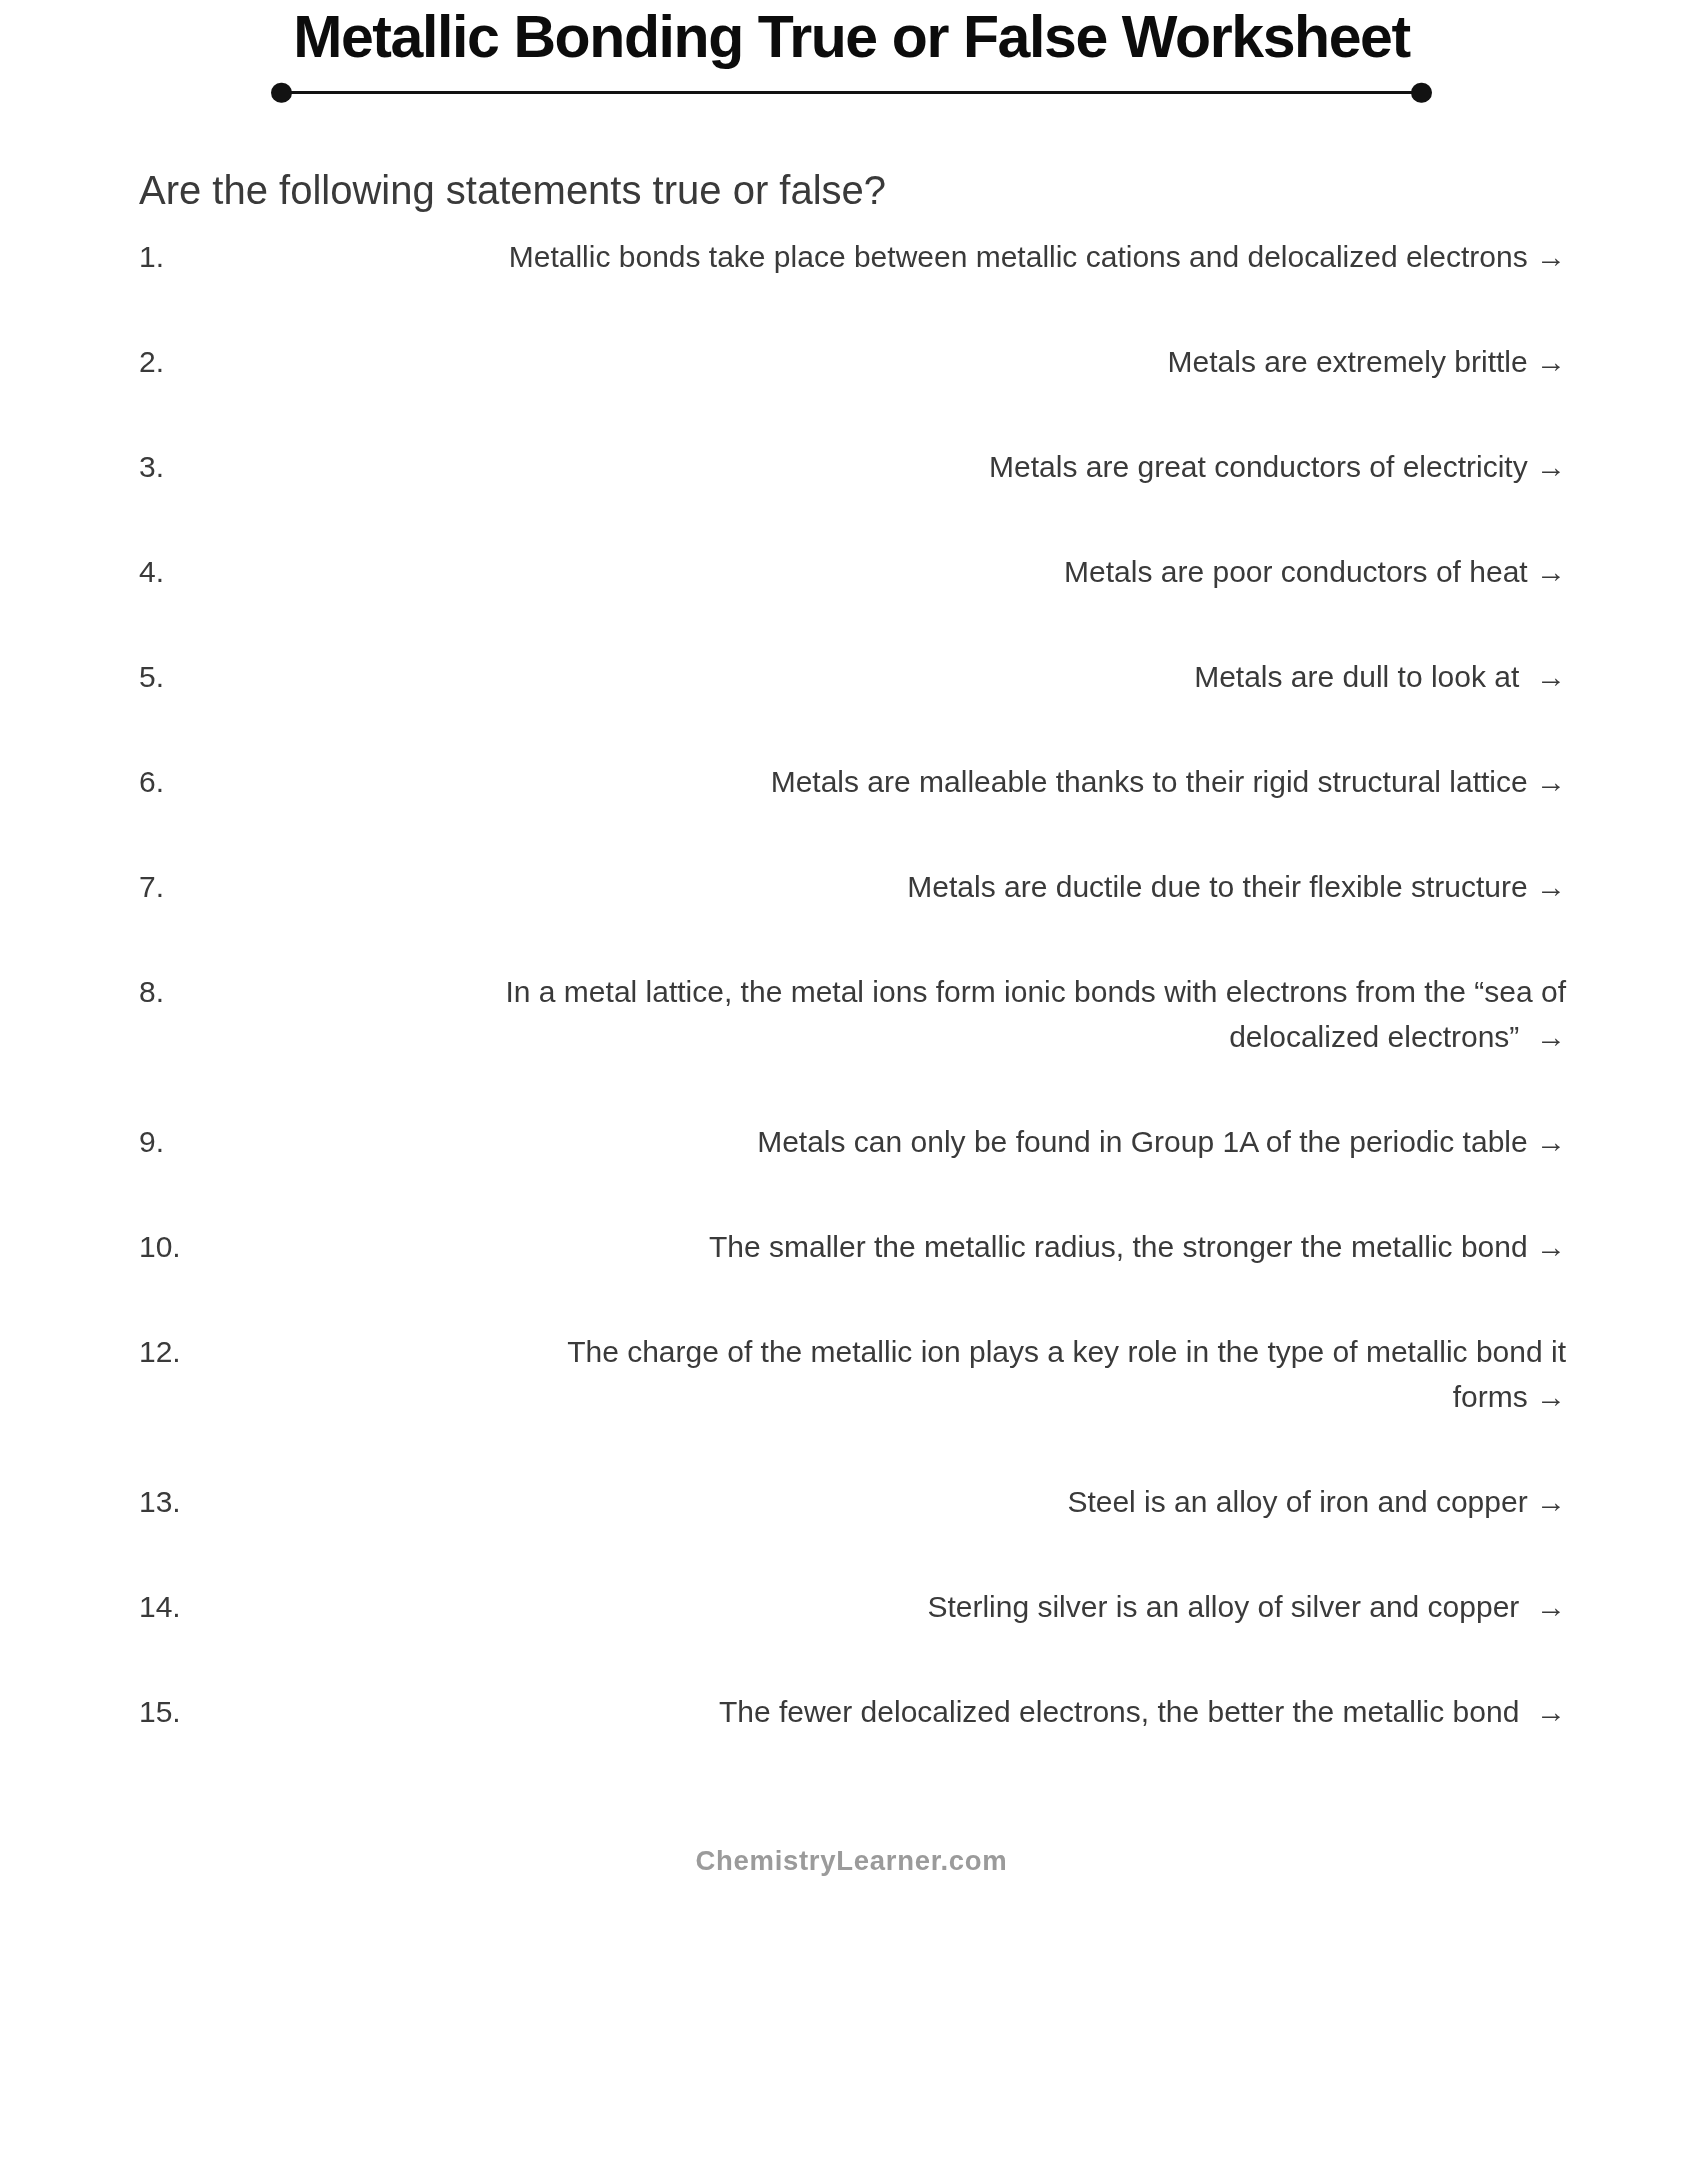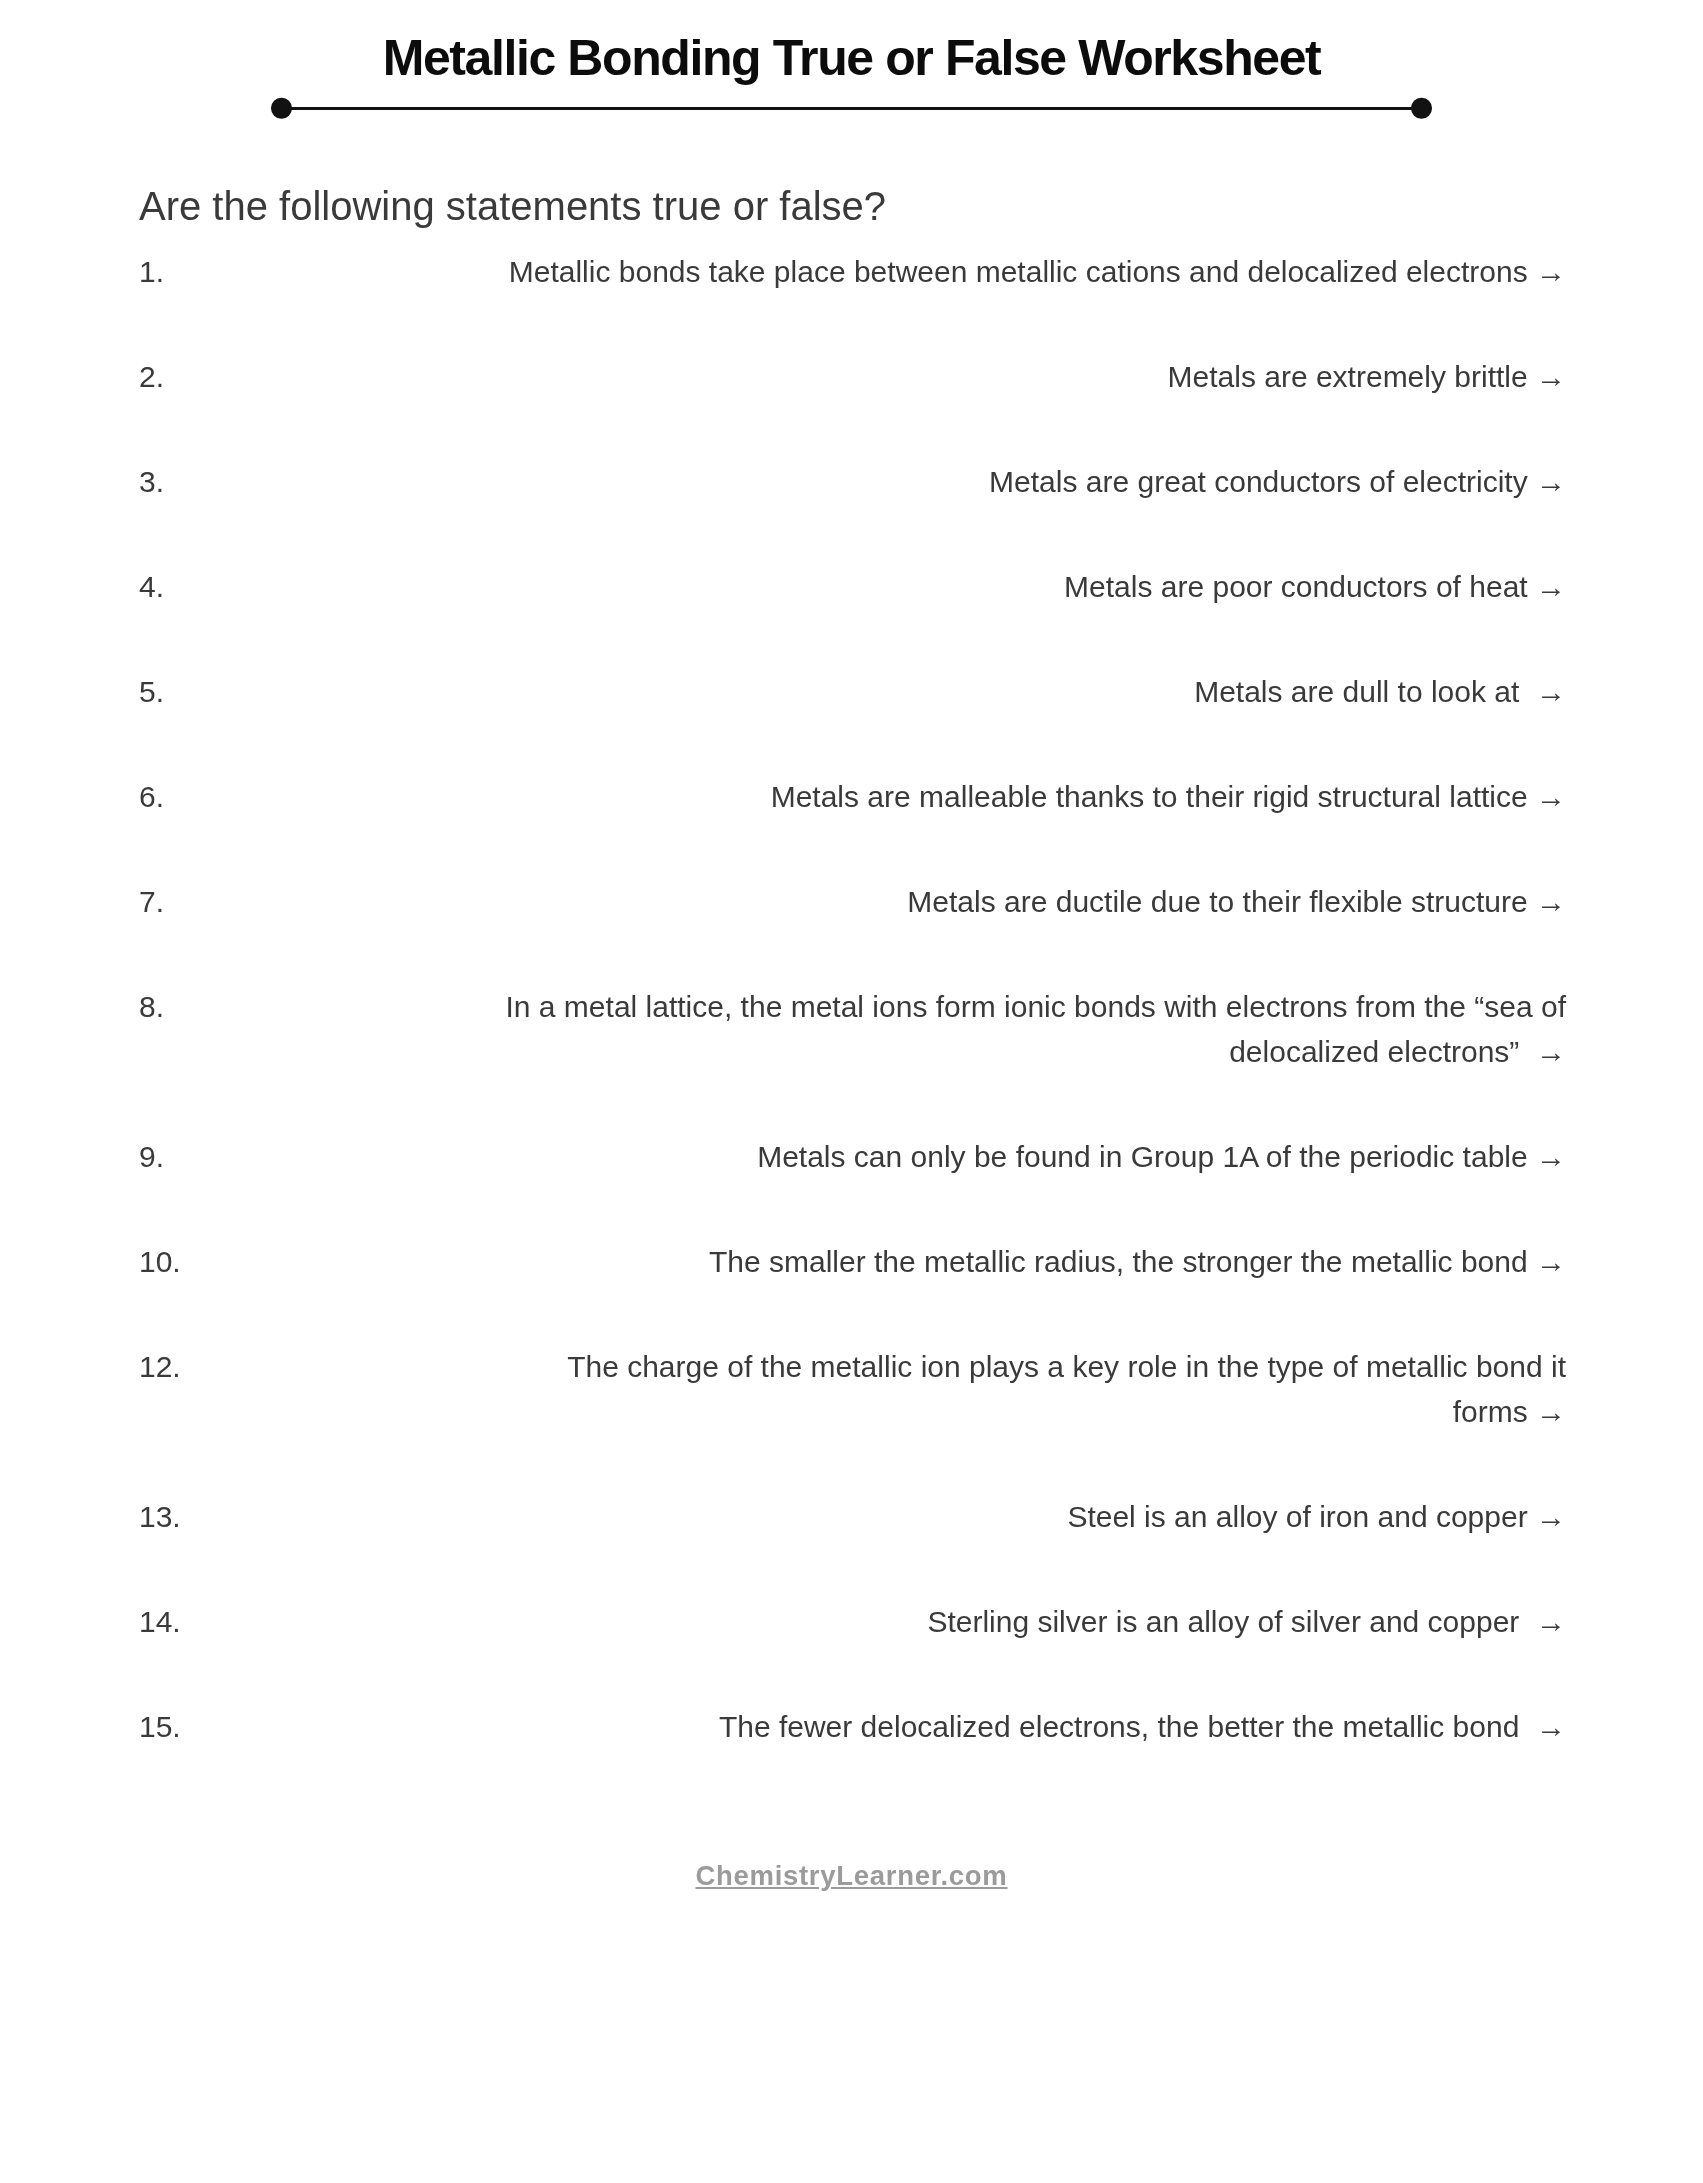--- a/index.html
+++ b/index.html
@@ -12,23 +12,23 @@
   html, body { margin: 0; padding: 0; background: #ffffff; }
   .sheet {
     position: relative;
     width: 1703px;
     height: 2183px;
     background: #ffffff;
     overflow: hidden;
     font-family: "Liberation Sans", sans-serif;
   }
   .title {
-    margin: 30px 0 0 0;
+    margin: 4px 0 0 0;
     text-align: center;
-    font-size: 50px;
+    font-size: 59px;
     line-height: 1.15;
     font-weight: bold;
     letter-spacing: -1.4px;
     color: var(--title-color);
   }
   .rule {
     position: relative;
     width: 1143px;
     height: 3.4px;
     margin: 19px auto 0 auto;
@@ -69,21 +69,20 @@
   }
   .item .txt { flex: 1 1 auto; }
   .item .line { white-space: pre-wrap; text-align: right; }
   .footer {
     margin-top: 111px;
     text-align: center;
     font-size: 27.5px;
     font-weight: bold;
     letter-spacing: 0.7px;
     color: var(--footer-color);
-    text-decoration: underline;
   }
 </style>
 </head>
 <body>
 
 <div class="sheet">
 
   <h1 class="title">Metallic Bonding True or False Worksheet</h1>
 
   <div class="rule">

